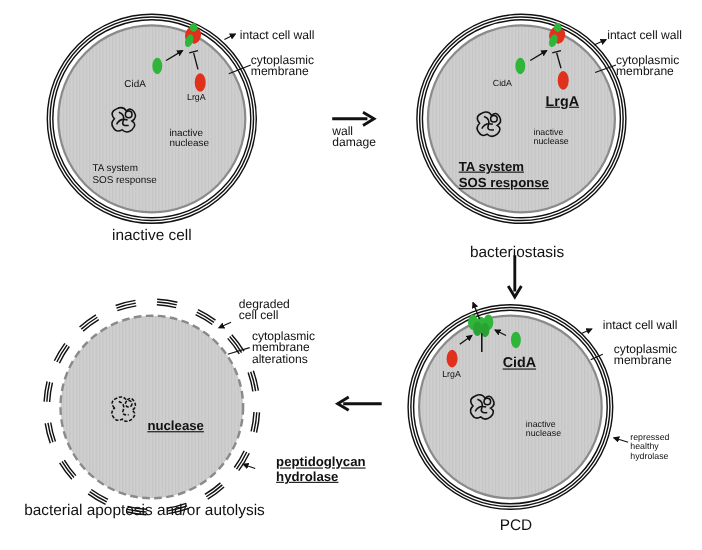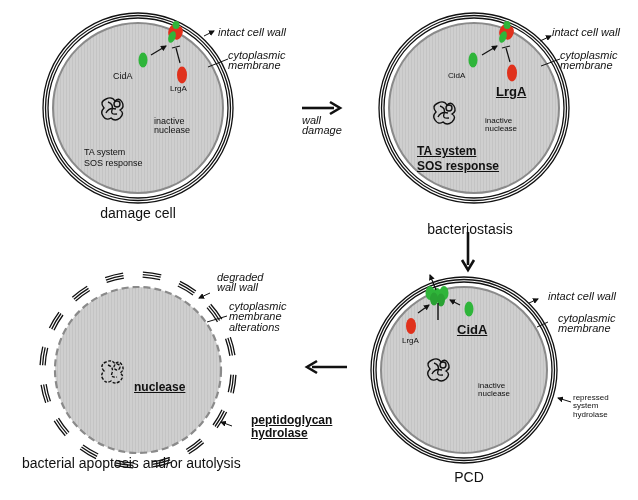--- a/index.html
+++ b/index.html
@@ -1,21 +1,21 @@
 <!DOCTYPE html>
 <html><head>
 <meta charset="utf-8">
 <style>
   html, body { margin: 0; padding: 0; background: #ffffff; }
   #stage { position: relative; width: 638px; height: 500px; overflow: hidden; background: #ffffff; font-family: "Liberation Sans", sans-serif; color: #111; }
   svg { position: absolute; left: 0; top: 0; }
   .lbl { position: absolute; font-family: "Liberation Sans", sans-serif; line-height: 1.0; white-space: nowrap; color: #111; }
   .s9 { font-size: 9px; }
   .s8 { font-size: 8px; }
-  .s11 { font-size: 11px; line-height: 0.95; font-style: italic; }
+  .s11 { font-size: 11px; line-height: 0.95; }
   .s14 { font-size: 14px; }
   .bold { font-weight: bold; text-decoration: underline; }
   .b12 { font-size: 12px; }
   .b13 { font-size: 13px; }
   .center { transform: translateX(-50%); }
 </style>
 </head>
 <body>
 
 <div id="stage">
@@ -196,21 +196,21 @@
   </div>
   <div class="lbl s9" style="left:84px;top:147px;line-height:1.2;">
     <div>TA system</div>
     <div>SOS response</div>
   </div>
   <div class="lbl s11" style="left:218px;top:27px;">intact cell wall</div>
   <div class="lbl s11" style="left:228px;top:50px;">
     <div>cytoplasmic</div>
     <div>membrane</div>
   </div>
-  <div class="lbl s14 center" style="left:138px;top:206px;">damage cell</div>
+  <div class="lbl s14 center" style="left:138px;top:206px;">inactive cell</div>
 
   <div class="lbl s11" style="left:302px;top:115px;">
     <div>wall</div>
     <div>damage</div>
   </div>
 
   <div class="lbl s8" style="left:448px;top:72px;">CidA</div>
   <div class="lbl bold b13" style="left:496px;top:85px;">LrgA</div>
   <div class="lbl s8" style="left:485px;top:117px;">
     <div>inactive</div>
@@ -233,29 +233,29 @@
     <div>inactive</div>
     <div>nuclease</div>
   </div>
   <div class="lbl s11" style="left:548px;top:291px;">intact cell wall</div>
   <div class="lbl s11" style="left:558px;top:313px;">
     <div>cytoplasmic</div>
     <div>membrane</div>
   </div>
   <div class="lbl s8" style="left:573px;top:394px;line-height:1.05;">
     <div>repressed</div>
-    <div>system</div>
+    <div>healthy</div>
     <div>hydrolase</div>
   </div>
   <div class="lbl s14 center" style="left:469px;top:470px;">PCD</div>
 
   <div class="lbl bold b12" style="left:134px;top:381px;">nuclease</div>
   <div class="lbl s11" style="left:217px;top:272px;">
     <div>degraded</div>
-    <div>wall wall</div>
+    <div>cell cell</div>
   </div>
   <div class="lbl s11" style="left:229px;top:301px;">
     <div>cytoplasmic</div>
     <div>membrane</div>
     <div>alterations</div>
   </div>
   <div class="lbl bold b12" style="left:240px;top:414px;line-height:1.1;padding-left:11px;">
     <div>peptidoglycan</div>
     <div>hydrolase</div>
   </div>

